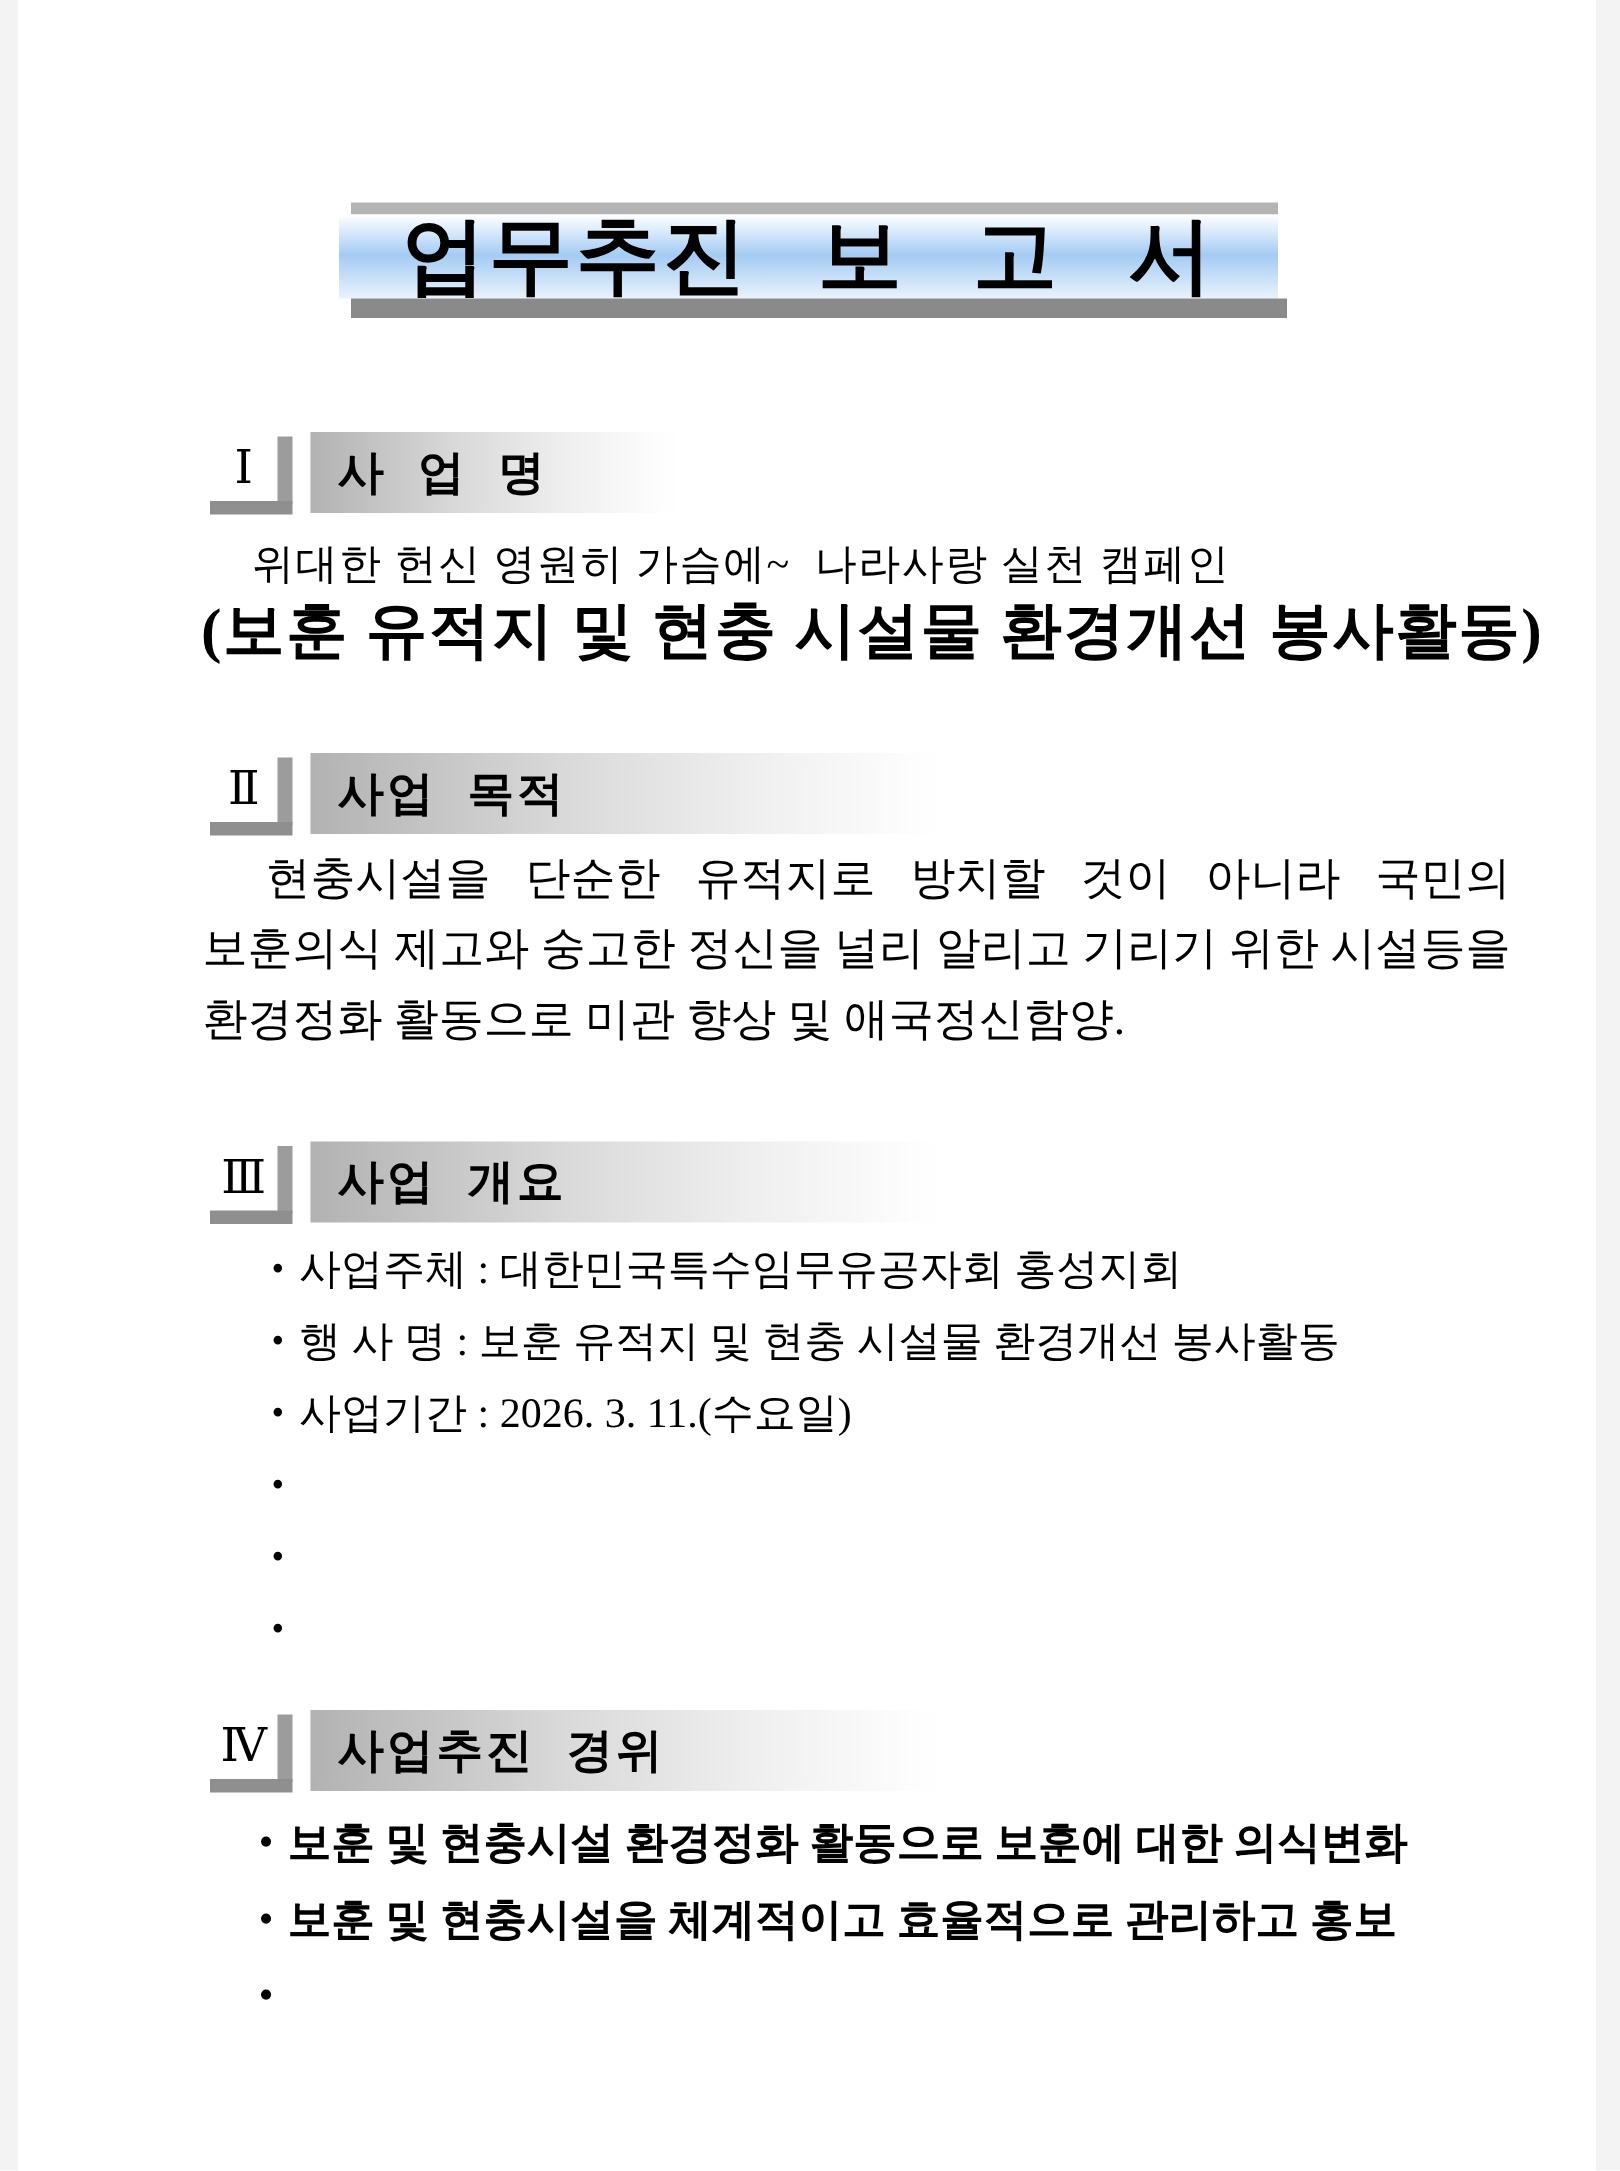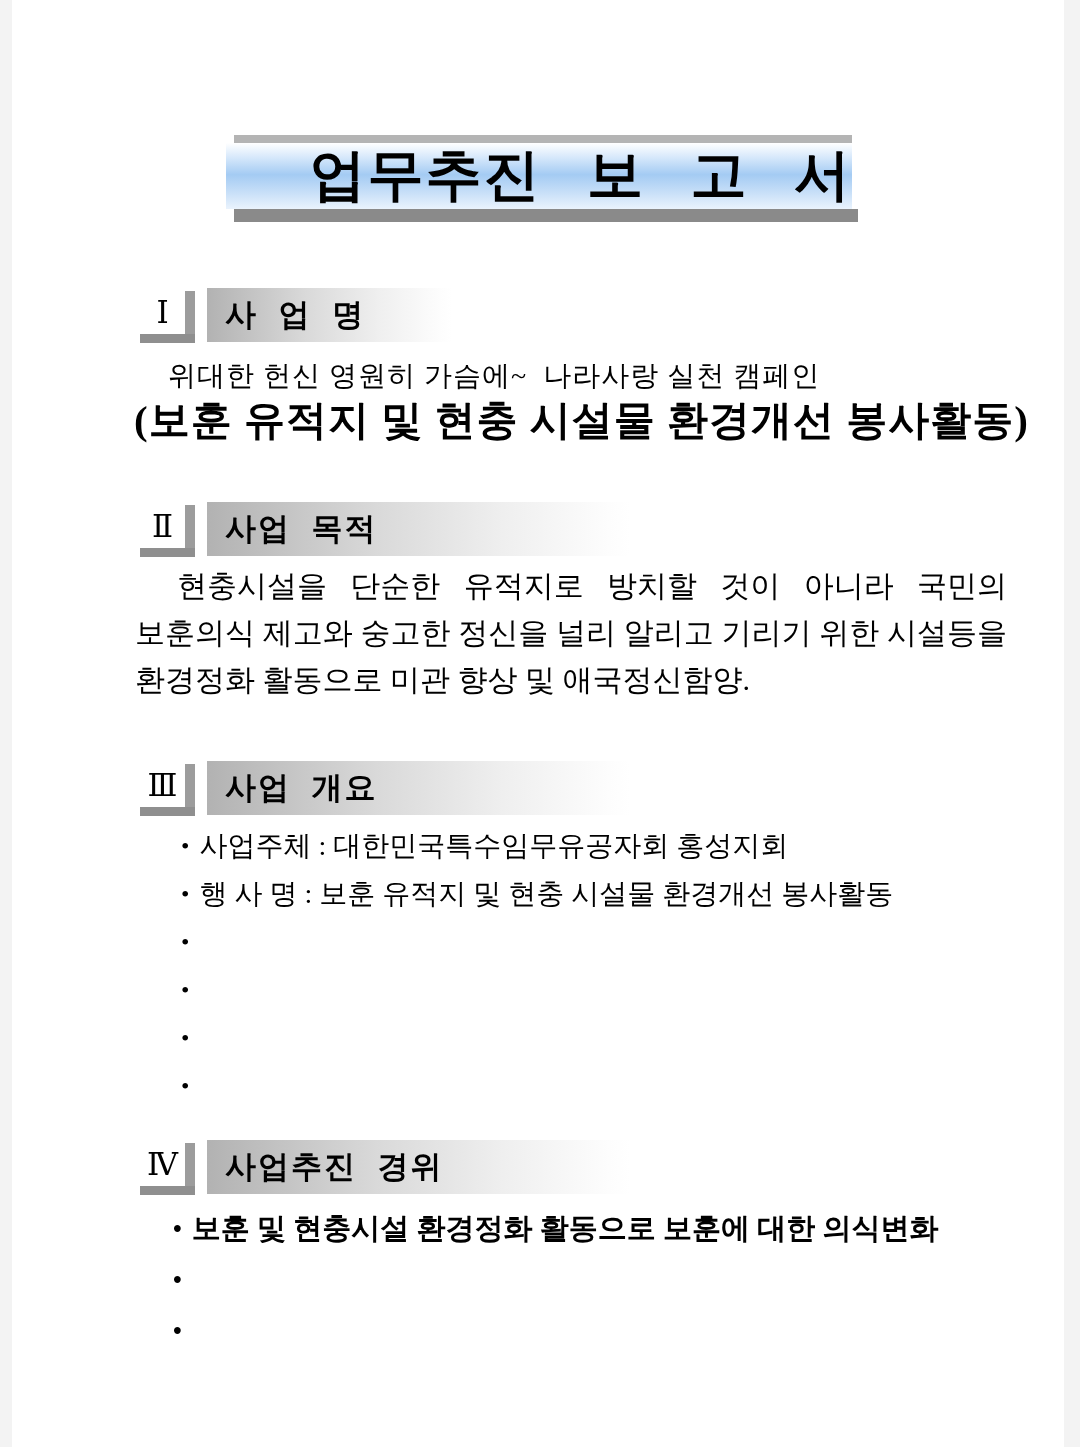--- a/index.html
+++ b/index.html
@@ -12,23 +12,23 @@
     overflow:hidden;
   }
   .edge { position:absolute; top:0; height:1447px; background:#f3f3f3; }
   .edge.left  { left:0;  width:12px; }
   .edge.right { right:0; width:16px; }
 
   
   .title-banner { position:absolute; left:226px; top:135px; width:626px; }
   .tb-top    { height:8px; margin-left:8px; background:#b4b4b4; }
   .tb-band   {
-    height:66px;
+    height:56px;
     background:linear-gradient(180deg,#ffffff 0%,#d6e8fb 22%,#a4cbf3 48%,#c9e0f8 76%,#eaf3fd 100%);
-    display:flex; align-items:center; justify-content:flex-end;
+    display:flex; align-items:center; justify-content:center;
   }
   .tb-title  {
     font-family:"DejaVu Sans","Liberation Sans",sans-serif;
     font-weight:bold; font-size:56px; letter-spacing:2px; word-spacing:24px;
     white-space:pre; color:#000;
   }
   .tb-shadow { height:13px; margin-left:8px; width:624px; background:#8a8a8a; }
 
   
   .sec-head { position:absolute; left:140px; height:60px; }
@@ -112,20 +112,21 @@
   <li class="li">
     <span class="bullet">•</span>
     <span class="itext">사업주체 : 대한민국특수임무유공자회 홍성지회</span>
   </li>
   <li class="li">
     <span class="bullet">•</span>
     <span class="itext">행 사 명 : 보훈 유적지 및 현충 시설물 환경개선 봉사활동</span>
   </li>
   <li class="li">
     <span class="bullet">•</span>
+    <span class="itext">사업기간 : 2026. 3. 11.(수요일)</span>
   </li>
   <li class="li">
     <span class="bullet">•</span>
   </li>
   <li class="li">
     <span class="bullet">•</span>
   </li>
   <li class="li">
     <span class="bullet">•</span>
   </li>
@@ -139,17 +140,18 @@
     <span class="htxt">사업추진 경위</span>
   </div>
 </div>
 <ul class="blist s4-list">
   <li class="li">
     <span class="bullet">•</span>
     <span class="itext">보훈 및 현충시설 환경정화 활동으로 보훈에 대한 의식변화</span>
   </li>
   <li class="li">
     <span class="bullet">•</span>
+    <span class="itext">보훈 및 현충시설을 체계적이고 효율적으로 관리하고 홍보</span>
   </li>
   <li class="li">
     <span class="bullet">•</span>
   </li>
 </ul>
 
 </body></html>

